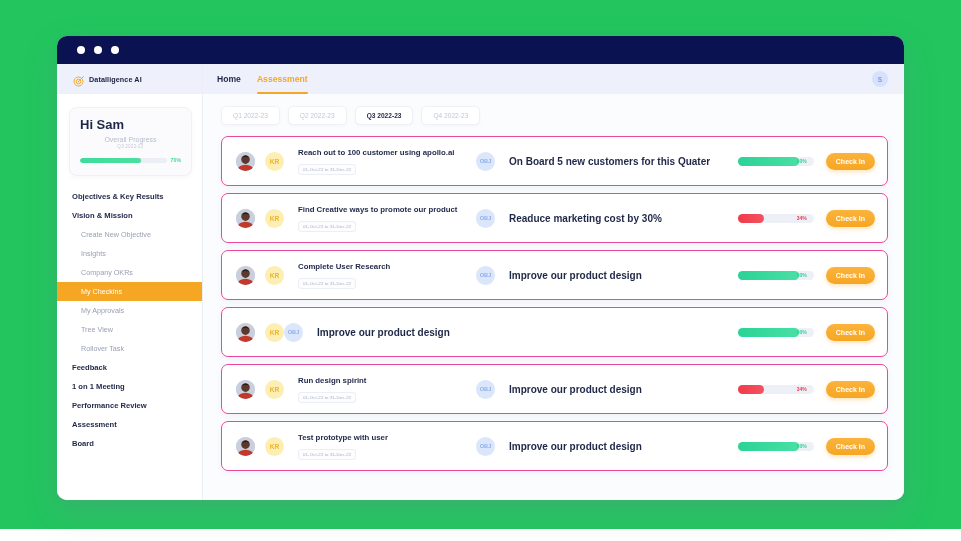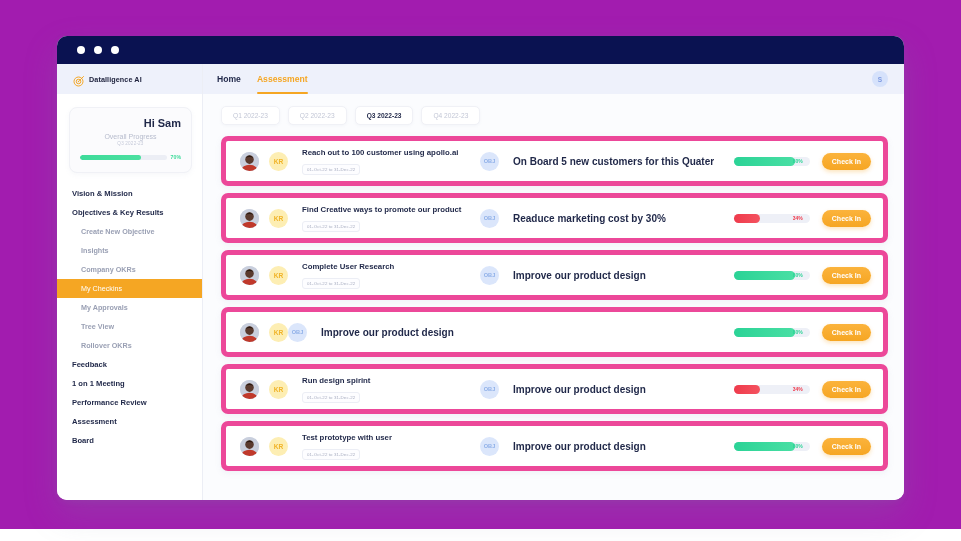--- a/index.html
+++ b/index.html
@@ -4,21 +4,21 @@
 <style>
   * { box-sizing: border-box; margin: 0; padding: 0; }
   html, body {
     width: 961px; height: 541px;
     background: #ffffff;
     font-family: "Liberation Sans", sans-serif;
     overflow: hidden;
   }
   .page {
     position: relative; width: 961px; height: 529px;
-    background: #a21caf;
+    background: #22c55e;
   }
 
   
   .window {
     position: absolute; left: 57px; top: 36px;
     width: 847px; height: 464px;
     border-radius: 10px;
     background: #ffffff;
     box-shadow: 0 14px 34px rgba(120,130,160,0.22), 0 2px 6px rgba(120,130,160,0.12);
     overflow: hidden;
@@ -46,35 +46,35 @@
     font-size: 7.2px; font-weight: bold; color: #20243f; letter-spacing: .1px;
   }
   .hicard {
     margin: 13px 10px 0 12px;
     background: #fbfbfd;
     border: 1px solid #f0f1f6;
     border-radius: 8px;
     padding: 9px 10px 12px 10px;
     box-shadow: 0 2px 5px rgba(140,150,180,0.07);
   }
-  .hi-title { text-align: right; font-size: 11px; font-weight: bold; color: #1f2748; }
+  .hi-title { text-align: left; font-size: 13px; font-weight: bold; color: #1f2748; }
   .hi-sub { text-align: center; font-size: 7px; color: #b7bccd; margin-top: 4px; }
   .hi-quarter { text-align: center; font-size: 4.6px; color: #c6cad9; margin-top: 1px; letter-spacing:.2px;}
   .hi-progrow { display: flex; align-items: center; gap: 4px; margin-top: 8px; }
   .hi-track { flex: 1; height: 5px; border-radius: 4px; background: #eceef5; overflow: hidden; }
   .hi-fill { height: 100%; border-radius: 4px; background: linear-gradient(90deg,#3ddb9a,#4ce0a0); }
   .hi-pct { font-size: 5.2px; font-weight: bold; color: #3ddb9a; }
 
   .nav { margin-top: 11px; }
   .nav-item {
     font-size: 7.6px; color: #1f2748; font-weight: bold;
     padding: 5px 0 5px 15px; cursor: pointer; white-space: nowrap;
   }
   .nav-item.sub {
-    font-weight: bold; color: #9aa0b4; padding-left: 24px; font-size: 7.2px;
+    font-weight: normal; color: #9aa0b4; padding-left: 24px; font-size: 7.2px;
   }
   .nav-item.active {
     background: #f5a623; color: #ffffff; font-weight: normal;
   }
 
   
   .main { flex: 1; background: #fbfcfe; display: flex; flex-direction: column; }
   .topbar {
     height: 30px; background: #eef1fb;
     display: flex; align-items: flex-end; padding: 0 16px 0 14px;
@@ -106,21 +106,21 @@
     font-size: 6.6px; color: #c3c7d6; padding: 5px 11px; cursor: pointer;
     box-shadow: 0 1px 3px rgba(140,150,180,0.07);
   }
   .qbtn.active { color: #1f2748; font-weight: bold; }
 
   .rows { display: flex; flex-direction: column; gap: 7px; }
   .row {
     background: #ffffff; border-radius: 7px; height: 50px;
     display: flex; align-items: center; padding: 0 12px 0 14px;
     box-shadow: 0 2px 6px rgba(140,150,180,0.10);
-    border: 5px solid #ec4899;
+    border: 1px solid #ec4899;
   }
   .av-photo {
     width: 19px; height: 19px; border-radius: 50%; flex: 0 0 auto;
     overflow: hidden; position: relative; background: #cfd4e2;
   }
   .kr {
     width: 19px; height: 19px; border-radius: 50%; flex: 0 0 auto;
     background: #fdeeb3; color: #f0b429;
     font-size: 6.6px; font-weight: bold;
     display: flex; align-items: center; justify-content: center;
@@ -198,29 +198,29 @@
           <div class="hi-quarter">Q3 2022-23</div>
           <div class="hi-progrow">
             <div class="hi-track">
               <div class="hi-fill" id="profile-fill" style="width: 70%;"></div>
             </div>
             <span class="hi-pct">70%</span>
           </div>
         </div>
 
         <div class="nav" id="nav-list">
+            <div class="nav-item"><span>Objectives &amp; Key Results</span></div>
             <div class="nav-item"><span>Vision &amp; Mission</span></div>
-            <div class="nav-item"><span>Objectives &amp; Key Results</span></div>
             <div class="nav-item sub"><span>Create New Objective</span></div>
             <div class="nav-item sub"><span>Insights</span></div>
             <div class="nav-item sub"><span>Company OKRs</span></div>
             <div class="nav-item sub active"><span>My  Checkins</span></div>
             <div class="nav-item sub"><span>My Approvals</span></div>
             <div class="nav-item sub"><span>Tree View</span></div>
-            <div class="nav-item sub"><span>Rollover OKRs</span></div>
+            <div class="nav-item sub"><span>Rollover Task</span></div>
             <div class="nav-item"><span>Feedback</span></div>
             <div class="nav-item"><span>1 on 1 Meeting</span></div>
             <div class="nav-item"><span>Performance Review</span></div>
             <div class="nav-item"><span>Assessment</span></div>
             <div class="nav-item"><span>Board</span></div>
           </div>
       </div>
 
       <div class="main">
         <div class="topbar">

